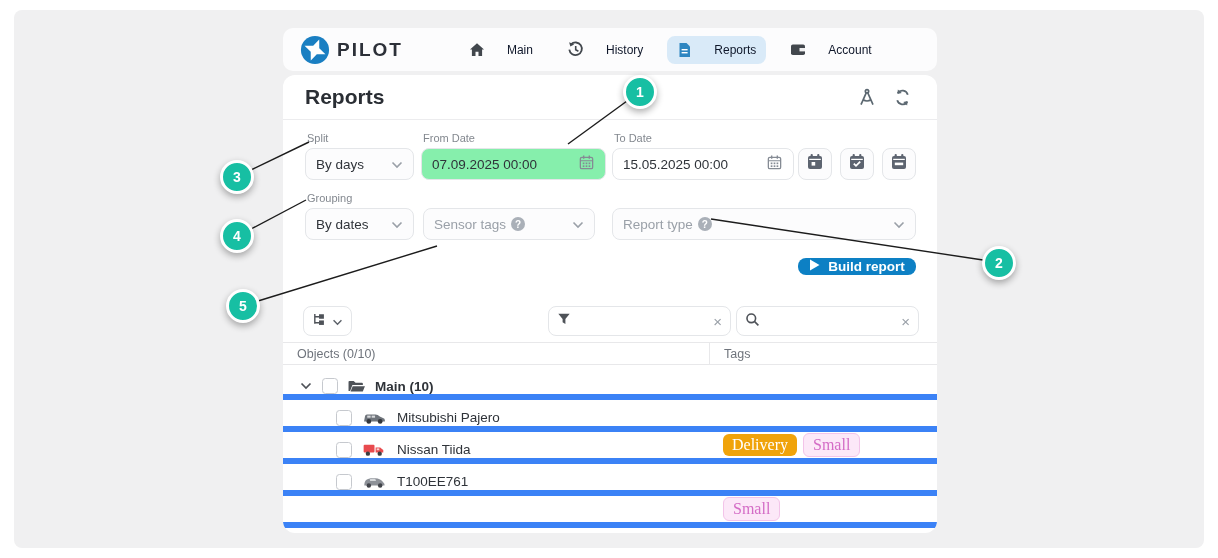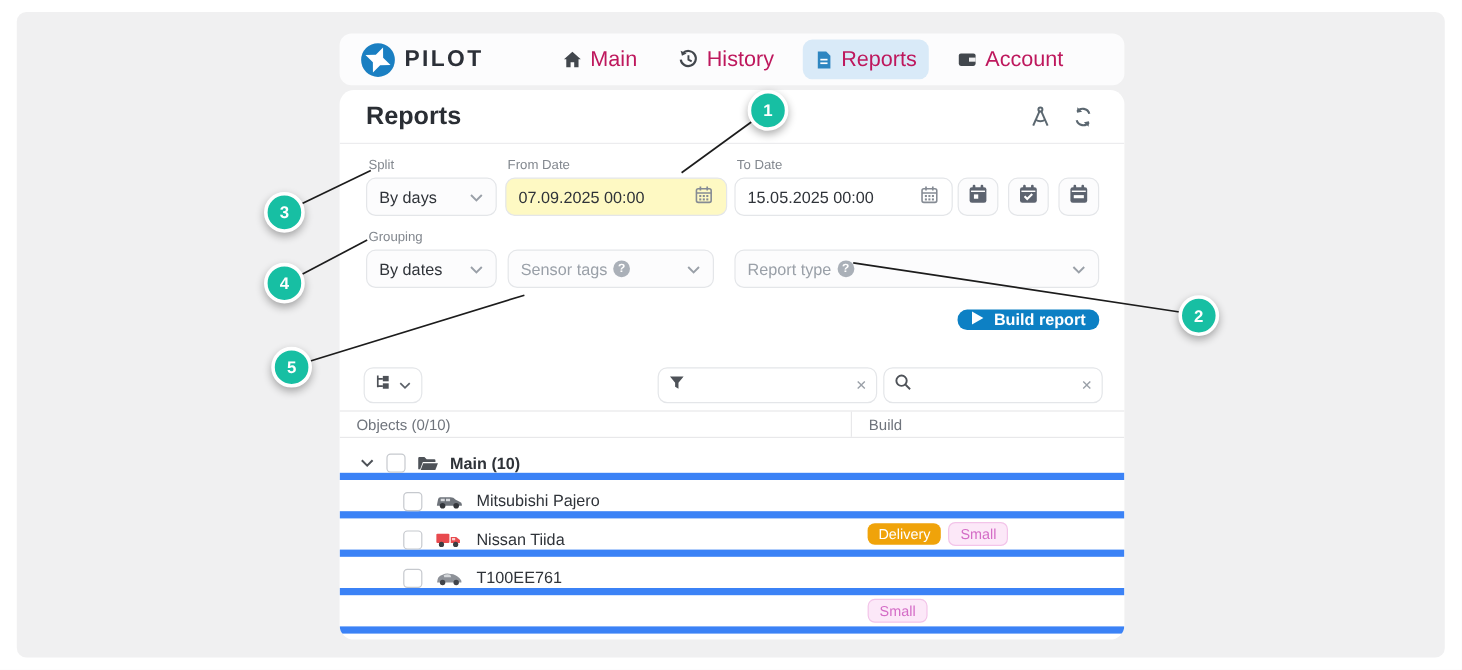--- a/index.html
+++ b/index.html
@@ -9,21 +9,21 @@
     --text:#2f3339; --muted:#9aa0a8; --icon:#4e5258;
   }
   *{margin:0;padding:0;box-sizing:border-box;}
   html,body{width:1218px;height:558px;background:#fff;font-family:"Liberation Sans",sans-serif;color:var(--text);overflow:hidden;}
   .abs{position:absolute;}
   .panel{left:14px;top:10px;width:1190px;height:538px;background:var(--panel);border-radius:8px;}
   .navbar{left:283px;top:28px;width:654px;height:43px;background:#fcfcfd;border-radius:10px;display:flex;align-items:center;}
   .brand{display:flex;align-items:center;gap:7px;margin-left:17px;}
   .brand-name{font-size:19px;font-weight:bold;letter-spacing:2px;color:#2c3038;}
   .nav-items{display:flex;align-items:center;margin-left:56px;gap:14px;}
-  .nav-item{display:flex;align-items:center;gap:7px;font-size:18px;color:#be185d;padding:6px 10px;border-radius:8px;cursor:pointer;}
+  .nav-item{display:flex;align-items:center;gap:22px;font-size:12px;color:#0f172a;padding:6px 10px;border-radius:8px;cursor:pointer;}
   .nav-item.active{background:var(--navactive);}
   .nicon{display:flex;align-items:center;}
   .card{left:283px;top:75px;width:654px;height:458px;background:#fff;border-radius:12px;overflow:hidden;}
   .card-header{position:absolute;left:0;top:0;width:654px;height:45px;border-bottom:1px solid #ececee;}
   .card-title{position:absolute;left:22px;top:10px;font-size:21px;font-weight:bold;color:#2a2e34;}
   .hicon{position:absolute;top:13px;width:20px;height:20px;cursor:pointer;}
   .hicon.compass{left:574px;} .hicon.refresh{left:610px;}
   .flabel{position:absolute;font-size:11px;color:var(--label);}
   .ctrl{position:absolute;height:32px;border:1px solid var(--border);border-radius:8px;background:#fcfcfd;display:flex;align-items:center;font-size:13.5px;color:var(--text);padding:12px 10px;}
   .ctrl .grow{flex:1;}
@@ -42,21 +42,21 @@
   .trow{position:relative;height:32px;border-bottom:6px solid #3b82f6;display:flex;align-items:flex-end;font-size:13.5px;}
   .trow-left{display:flex;align-items:center;}
   .trow .caret{margin-left:17px;display:flex;}
   .checkbox{width:16px;height:16px;border:1.5px solid #c6c9ce;border-radius:3.5px;background:#fff;display:inline-block;cursor:pointer;flex:0 0 auto;}
   .trow.folder .checkbox{margin-left:10px;}
   .trow.child .checkbox{margin-left:53px;}
   .row-icon{margin-left:9px;display:flex;align-items:center;}
   .row-label{margin-left:9px;color:#2f3339;}
   .folder-label{font-weight:600;}
   .trow-tags{position:absolute;left:440px;top:0;height:100%;display:flex;align-items:center;gap:6px;}
-  .tag{font-size:12px;border-radius:6px;padding:3px 9px;line-height:1;}
+  .tag{font-size:16px;border-radius:6px;padding:3px 9px;line-height:1;font-family:Liberation Serif, serif;}
   .tag.orange{background:var(--tag-orange);color:#fff;}
   .tag.pink{background:var(--tag-pink-bg);color:var(--tag-pink-tx);border:1px solid #f3c4e9;}
   .overlay{left:0;top:0;width:1218px;height:558px;pointer-events:none;z-index:5;}
   .badge{position:absolute;width:34px;height:34px;border-radius:50%;background:var(--teal);border:3px solid #fff;box-shadow:0 3px 7px rgba(0,0,0,.32);color:#fff;font-size:14px;font-weight:bold;display:flex;align-items:center;justify-content:center;z-index:6;}
 </style>
 </head>
 <body>
 
 <div class="abs panel"></div>
 
@@ -134,21 +134,21 @@
 
   <span class="flabel" style="left:24px;top:57px">Split</span>
   <div class="ctrl" style="left:22px;top:73px;width:109px">
     <span class="grow">By days</span>
     <span><svg width="12" height="8" viewBox="0 0 12 8">
           <path d="M1.5 1.5 L6 6 L10.5 1.5" stroke="#9aa0a8" stroke-width="1.6" fill="none"></path>
         </svg></span>
   </div>
 
   <span class="flabel" style="left:140px;top:57px">From Date</span>
-  <div class="ctrl" style="left:138px;top:73px;width:185px;background:#fef9c3">
+  <div class="ctrl" style="left:138px;top:73px;width:185px;background:#86efac">
     <span class="grow">07.09.2025 00:00</span>
     <span><svg width="17" height="17" viewBox="0 0 18 18">
           <rect x="2.5" y="3.5" width="13" height="12" rx="1.6" fill="none" stroke="#858b94" stroke-width="1.4"></rect>
           <line x1="6" y1="1.6" x2="6" y2="5" stroke="#858b94" stroke-width="1.5"></line>
           <line x1="12" y1="1.6" x2="12" y2="5" stroke="#858b94" stroke-width="1.5"></line>
           <line x1="2.5" y1="7.2" x2="15.5" y2="7.2" stroke="#858b94" stroke-width="1.2"></line>
           <g fill="#858b94">
             <rect x="5" y="9" width="1.8" height="1.8"></rect>
             <rect x="8.1" y="9" width="1.8" height="1.8"></rect>
             <rect x="11.2" y="9" width="1.8" height="1.8"></rect>
@@ -260,21 +260,21 @@
     <span><svg width="15" height="15" viewBox="0 0 16 16" fill="none" stroke="#4e5258" stroke-width="1.7">
           <circle cx="6.7" cy="6.7" r="4.6"></circle>
           <line x1="10.3" y1="10.3" x2="14.3" y2="14.3"></line>
         </svg></span>
     <input value="" style="">
     <span class="clear-x">×</span>
   </div>
 
   <div class="thead">
     <div class="c1">Objects (0/10)</div>
-    <div class="c2">Build</div>
+    <div class="c2">Tags</div>
   </div>
   <div class="rows" id="rows">
       <div class="trow folder">
         <div class="trow-left">
           <span class="caret">
             <svg width="12" height="8" viewBox="0 0 12 8">
               <path d="M1.5 1.5 L6 6 L10.5 1.5" stroke="#4e5258" stroke-width="1.7" fill="none"></path>
             </svg>
           </span>
           <span class="checkbox"></span>

